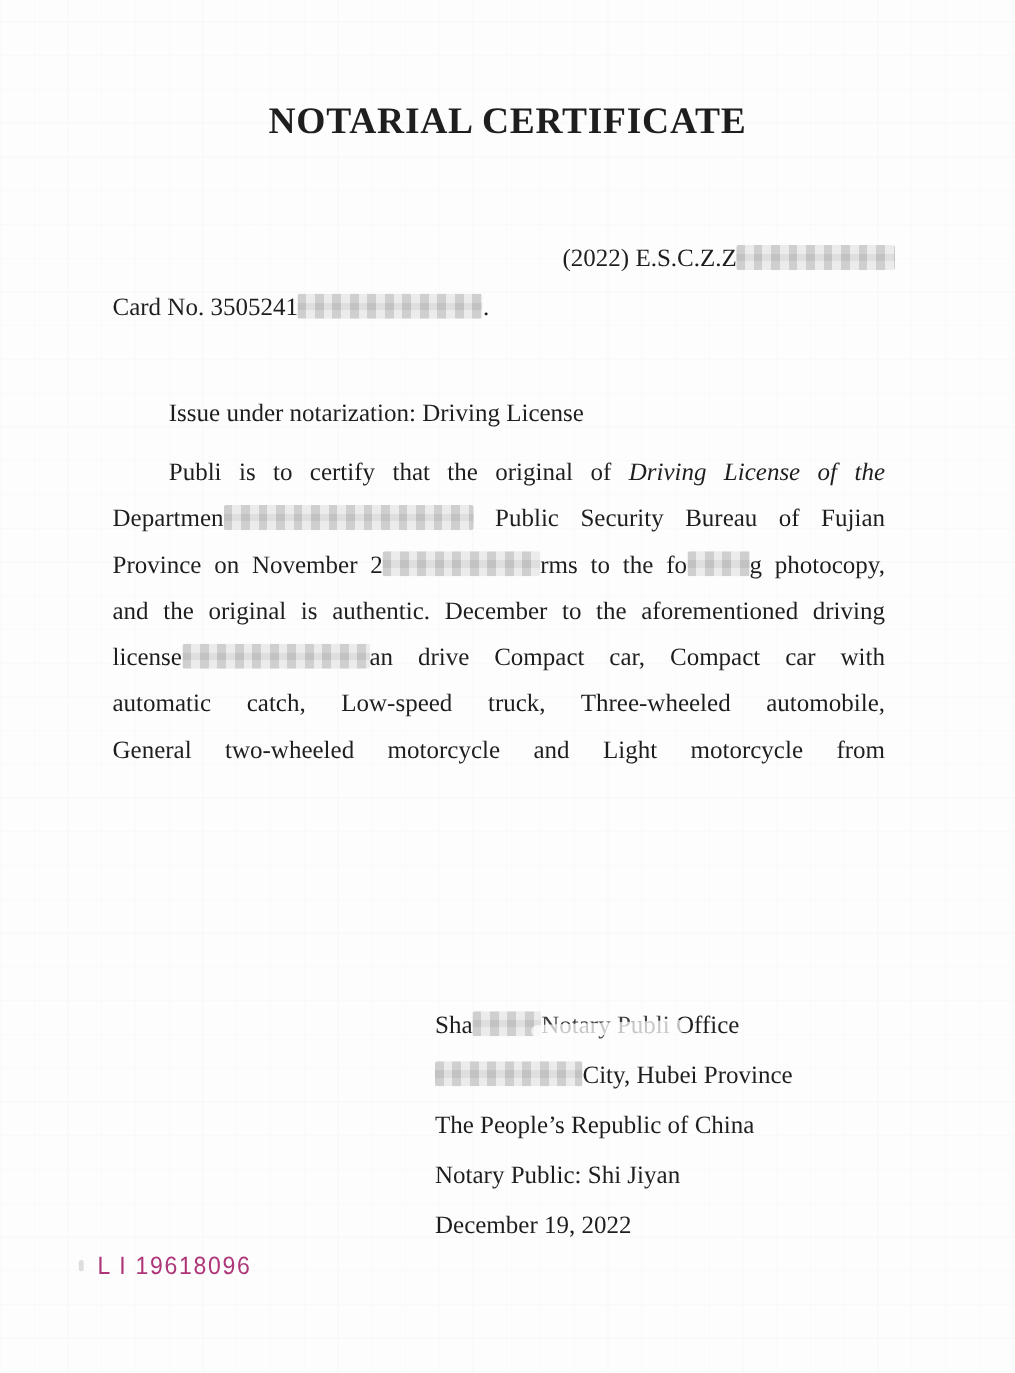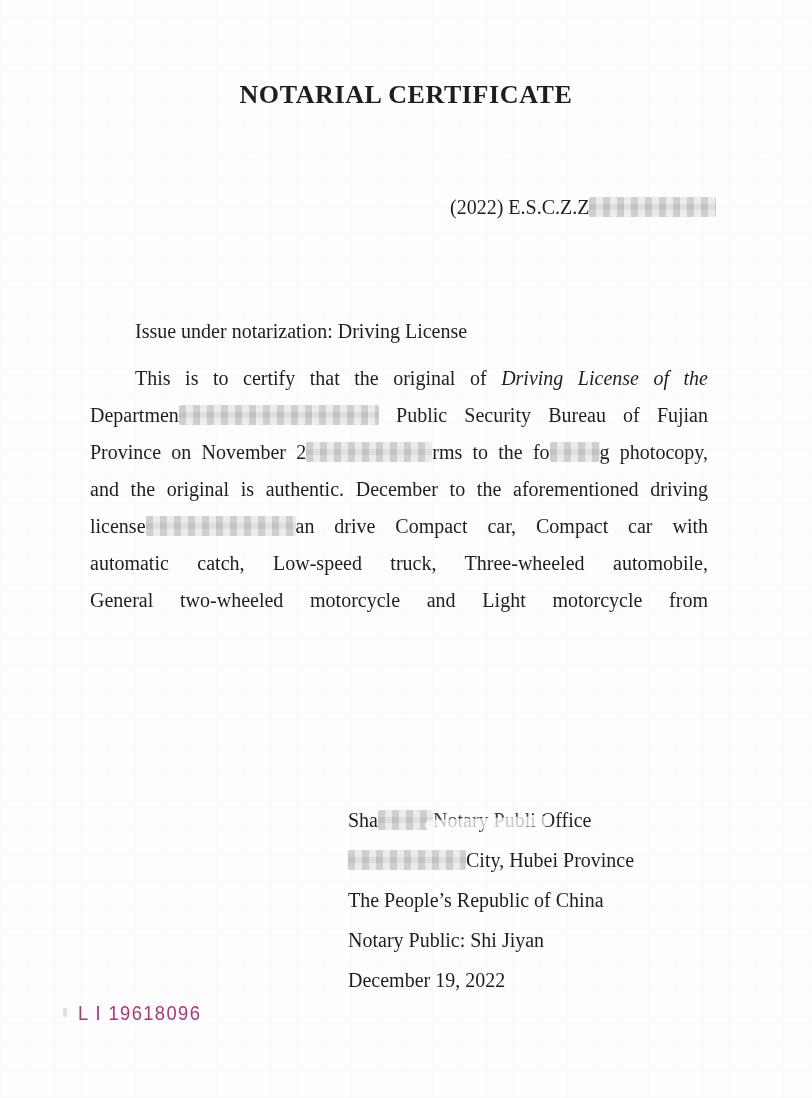--- a/index.html
+++ b/index.html
@@ -11,21 +11,21 @@
       repeating-linear-gradient(0deg, rgba(214,190,202,0.05) 0 1px, transparent 1px 27px),
       repeating-linear-gradient(90deg, rgba(214,190,202,0.05) 0 1px, transparent 1px 27px),
       #fdfdfd;
     font-family:"Liberation Serif", serif;
     color:#1e1e1e;
     overflow:hidden;
   }
   .doc-title{
     position:absolute; top:80px; left:0; width:100%;
     margin:0; text-align:center;
-    font-size:26px; font-weight:bold; letter-spacing:0.6px;
+    font-size:30px; font-weight:bold; letter-spacing:0.6px;
   }
   .ref-line{
     position:absolute; top:189px; left:450px;
     font-size:20px; line-height:30px; white-space:nowrap;
   }
   .para{ position:absolute; left:90px; width:618px; }
   .para-applicant{ top:228px; }
   .para-issue{ top:313px; }
   .para-body{ top:360px; }
   .line{ min-height:37px; line-height:37px; font-size:20px; }
@@ -64,28 +64,29 @@
 
 <div class="page">
 
   <h1 class="doc-title">NOTARIAL CERTIFICATE</h1>
 
   <div class="ref-line">
       <div class="line"><span>(2022)  E.S.C.Z.Z</span><span class="redact" style="width: 127px;"></span></div>
     </div>
 
   <div class="para para-applicant">
+      <div class="line"><span>Card No. 3505241</span><span class="redact" style="width: 148px;"></span><span>.</span></div>
     </div>
 
   <div class="para para-issue">
       <div class="line" style="padding-left: 45px;"><span>Issue under notarization: Driving License</span></div>
     </div>
 
   <div class="para para-body">
-      <div class="line just" style="padding-left: 45px;"><span>This is to certify that the original of </span><span class="italic">Driving License of the</span></div>
+      <div class="line just" style="padding-left: 45px;"><span>Publi is to certify that the original of </span><span class="italic">Driving License of the</span></div>
       <div class="line just"><span>Departmen</span><span class="redact" style="width: 200px;"></span><span> Public Security Bureau of Fujian</span></div>
       <div class="line just"><span>Province on November 2</span><span class="redact" style="width: 126px;"></span><span>rms to the fo</span><span class="redact" style="width: 50px;"></span><span>g photocopy,</span></div>
       <div class="line just"><span>and the original is authentic. December to the aforementioned driving</span></div>
       <div class="line just"><span>license</span><span class="redact" style="width: 150px;"></span><span>an drive Compact car, Compact car with</span></div>
       <div class="line just"><span>automatic catch, Low-speed truck, Three-wheeled automobile,</span></div>
       <div class="line just"><span>General two-wheeled motorcycle and Light motorcycle from</span></div>
     </div>
 
   <div class="signature">
       <div class="line"><span>Sha</span><span class="redact" style="width: 55px;"></span><span class="washed">Notary Publi</span><span> Office</span></div>

